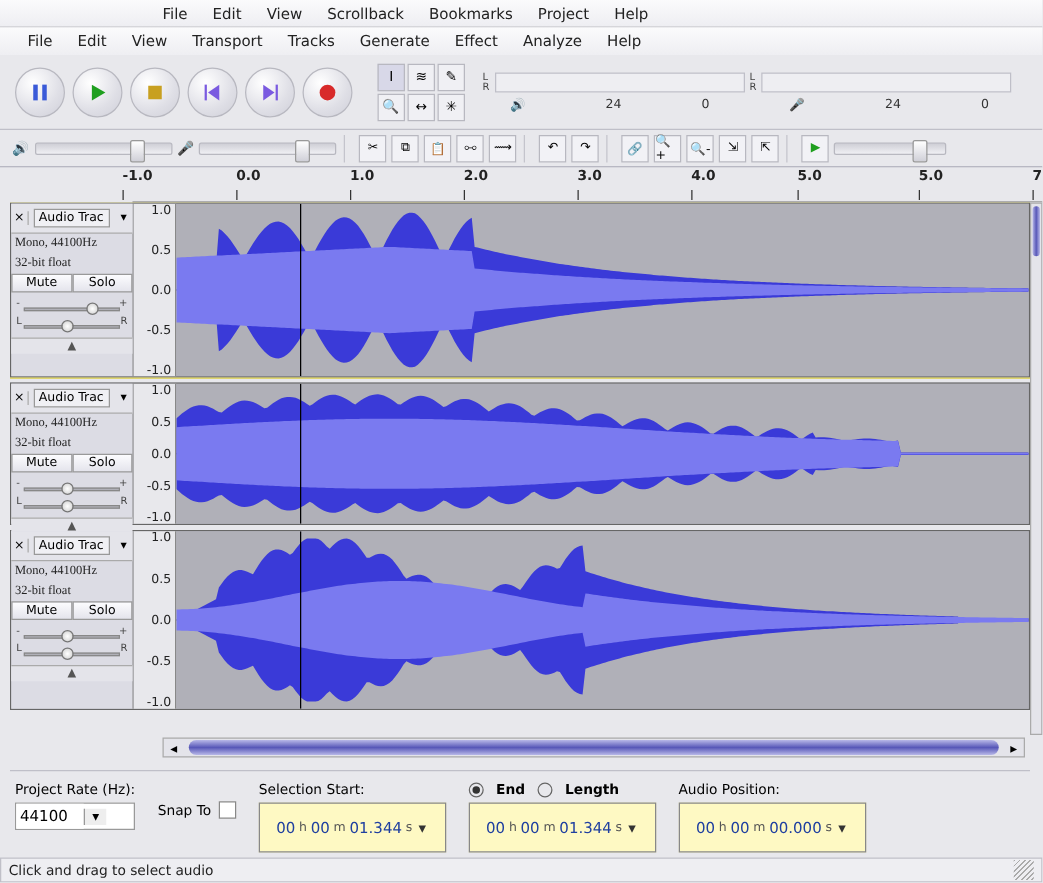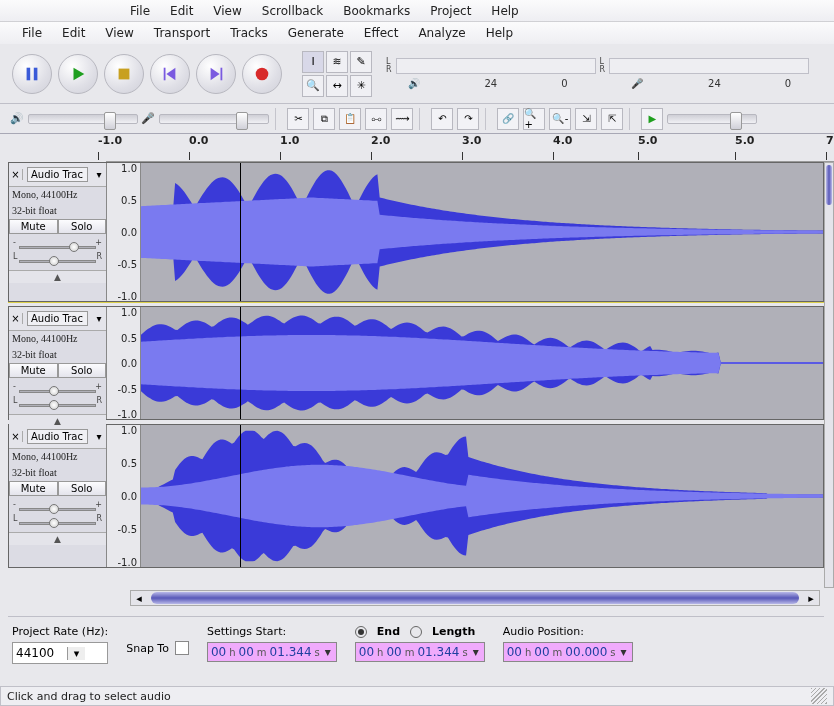--- a/index.html
+++ b/index.html
@@ -65,21 +65,21 @@
 .hscroll .arr { width: 16px; text-align: center; z-index: 1; }
 .hscroll .arrR { margin-left: auto; }
 
 .bottom-panel { position: absolute; bottom: 20px; left: 8px; right: 10px; height: 70px; background: #e8e8ec; border-top: 1px solid #bfbfc8; display: flex; align-items: flex-start; gap: 18px; padding: 8px 4px; font-size: 11px; }
 .bp-col { display: flex; flex-direction: column; gap: 4px; }
 .rate-sel { display: flex; align-items: center; border: 1px solid #999; background: #fff; }
 .rate-sel input { border: none; width: 54px; padding: 3px; font-size: 12px; }
 .rate-sel .dd { width: 18px; text-align: center; border-left: 1px solid #999; background: #eee; cursor: pointer; }
 .snap-row { display: flex; align-items: center; gap: 6px; margin-top: 16px; }
 .snap-chk { width: 14px; height: 14px; border: 1px solid #888; background: #fff; }
-.timebox { display: inline-flex; align-items: center; border: 1px solid #888; background: #f0abfc; font-family: monospace; font-size: 12px; padding: 2px; }
+.timebox { display: inline-flex; align-items: center; border: 1px solid #888; background: #fef9c3; font-family: monospace; font-size: 12px; padding: 12px; }
 .timebox .dig { color: #2040a0; padding: 0 1px; }
 .timebox .unit { color: #555; font-size: 10px; padding: 0 2px; }
 .timebox .dd { width: 12px; text-align: center; color: #333; cursor: pointer; }
 .radiog { display: flex; gap: 10px; align-items: center; font-weight: bold; }
 .radio { width: 12px; height: 12px; border: 1px solid #666; border-radius: 50%; display: inline-flex; align-items: center; justify-content: center; }
 .radio.on::after { content: ''; width: 6px; height: 6px; background: #333; border-radius: 50%; }
 
 .statusbar { position: absolute; bottom: 0; left: 0; right: 0; height: 20px; background: #eeeef2; border: 1px solid #c0c0c8; display: flex; align-items: center; padding: 0 6px; font-size: 11px; color: #222; }
 .statusbar .grip { margin-left: auto; width: 16px; height: 16px; background: repeating-linear-gradient(135deg,#aaa 0 1px,transparent 1px 3px); }
 
@@ -387,21 +387,21 @@
     <div class="rate-sel">
       <input value="44100" style="">
       <div class="dd">▾</div>
     </div>
   </div>
   <div class="snap-row">
     <span>Snap To</span>
     <div class="snap-chk"></div>
   </div>
   <div class="bp-col">
-    <span>Settings Start:</span>
+    <span>Selection Start:</span>
     <div class="timebox">
       <span class="dig">00</span>
         <span class="unit">h</span>
       <span class="dig">00</span>
         <span class="unit">m</span>
       <span class="dig">01.344</span>
         <span class="unit">s</span>
       <span class="dd">▾</span>
     </div>
   </div>

